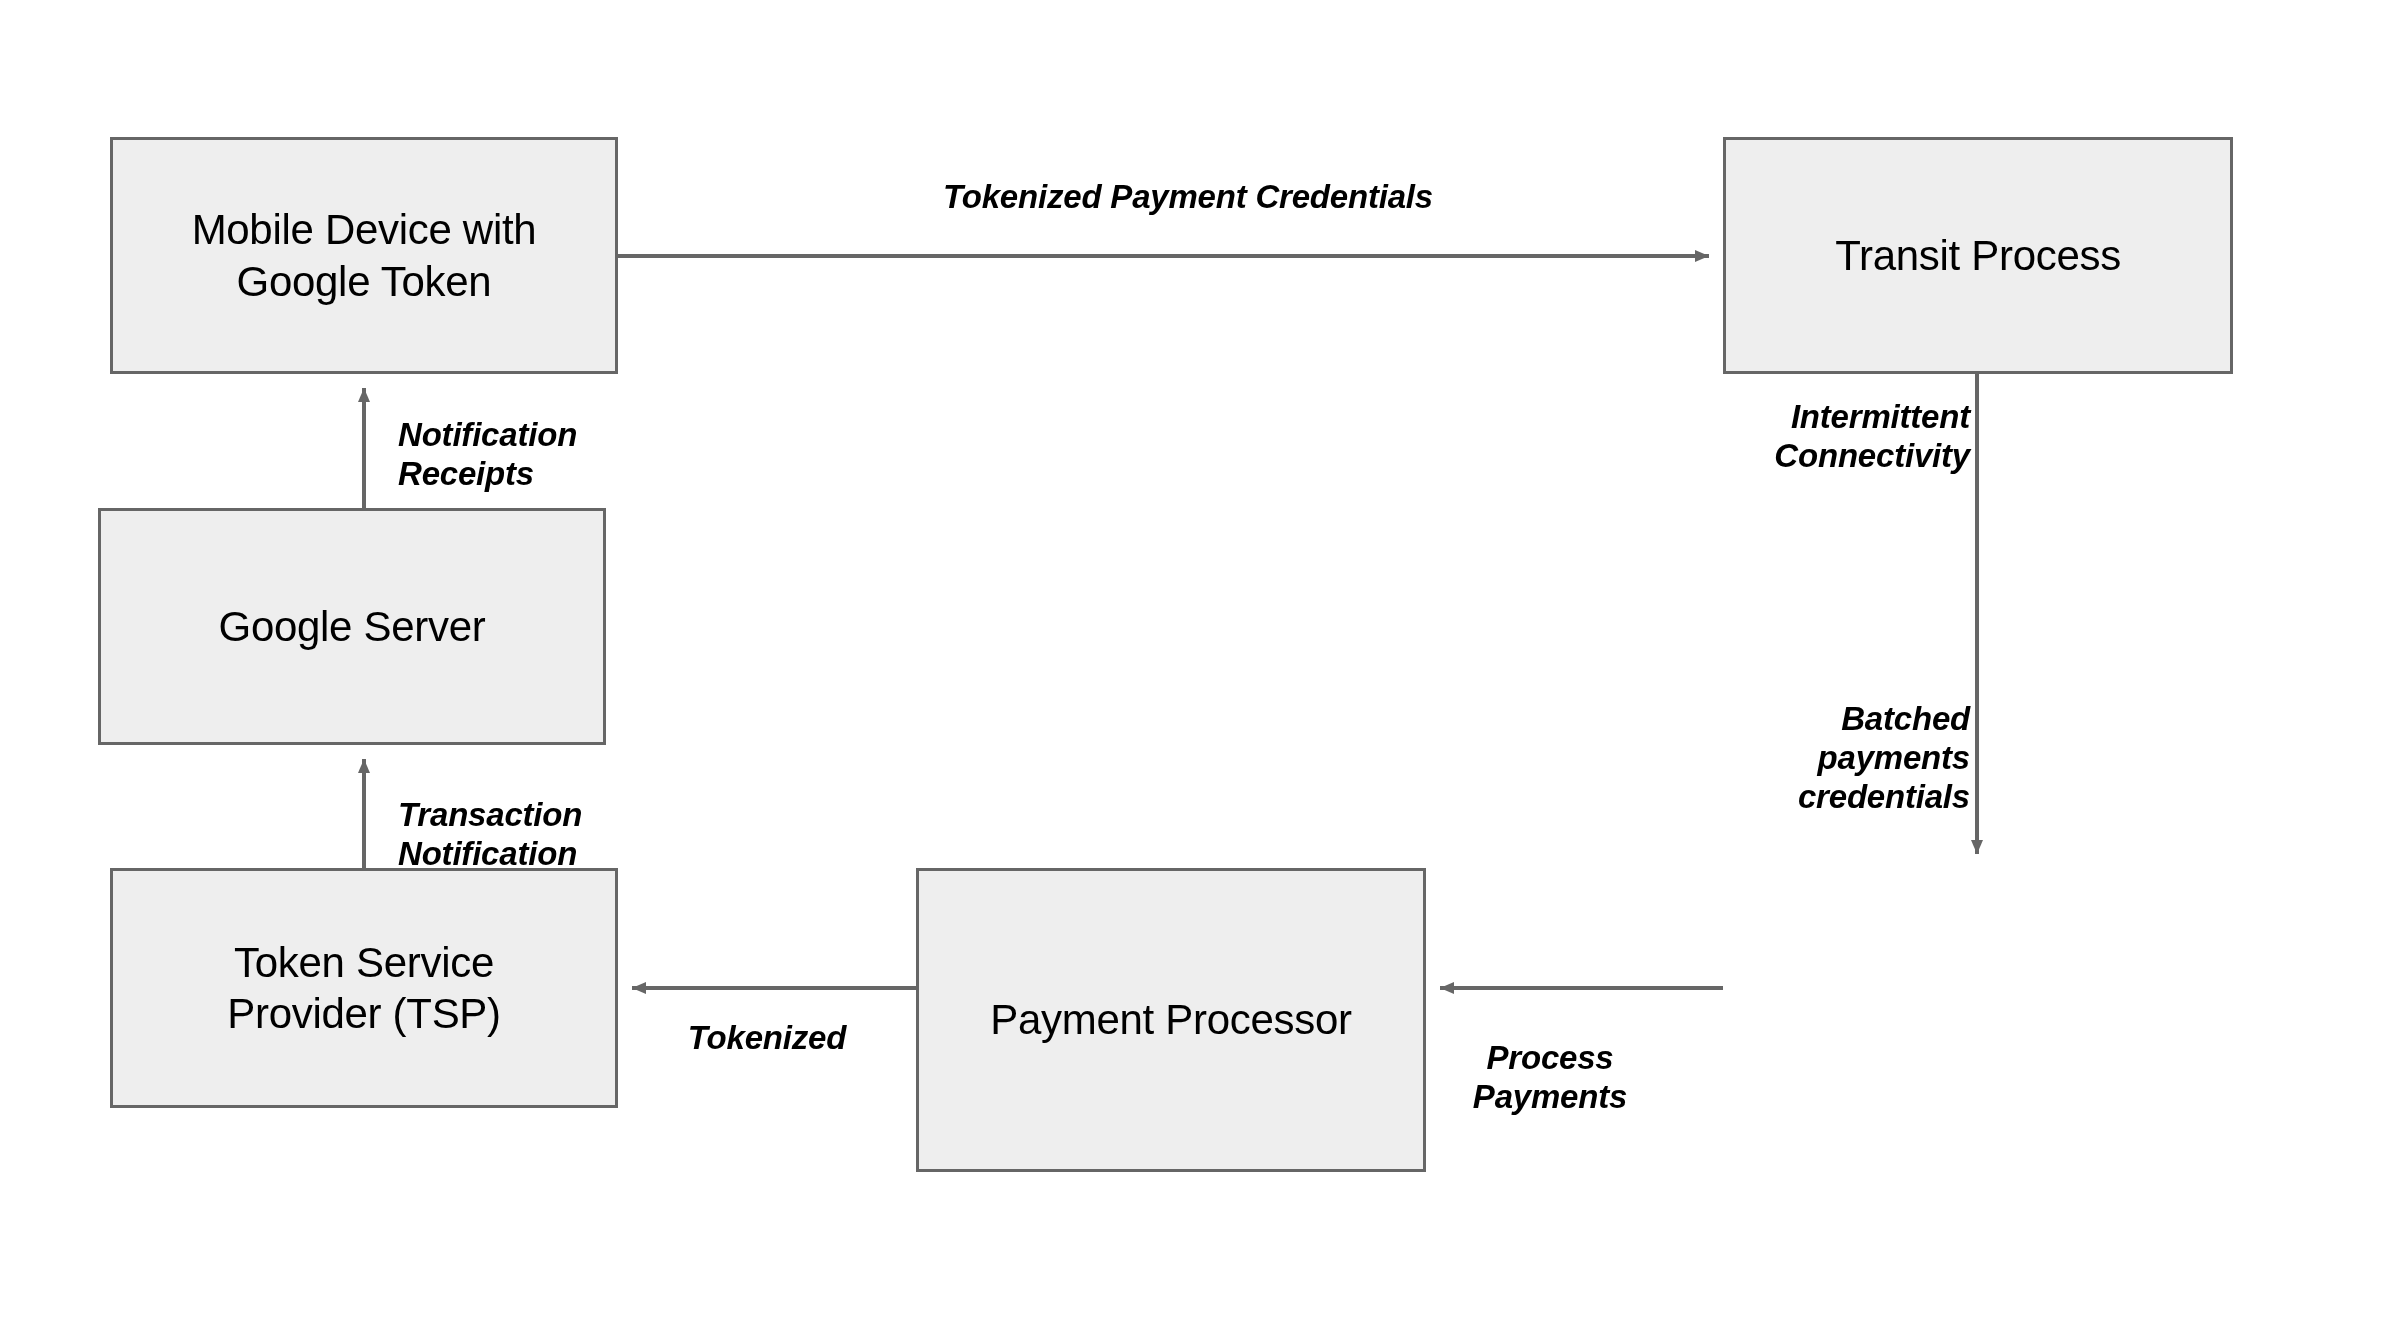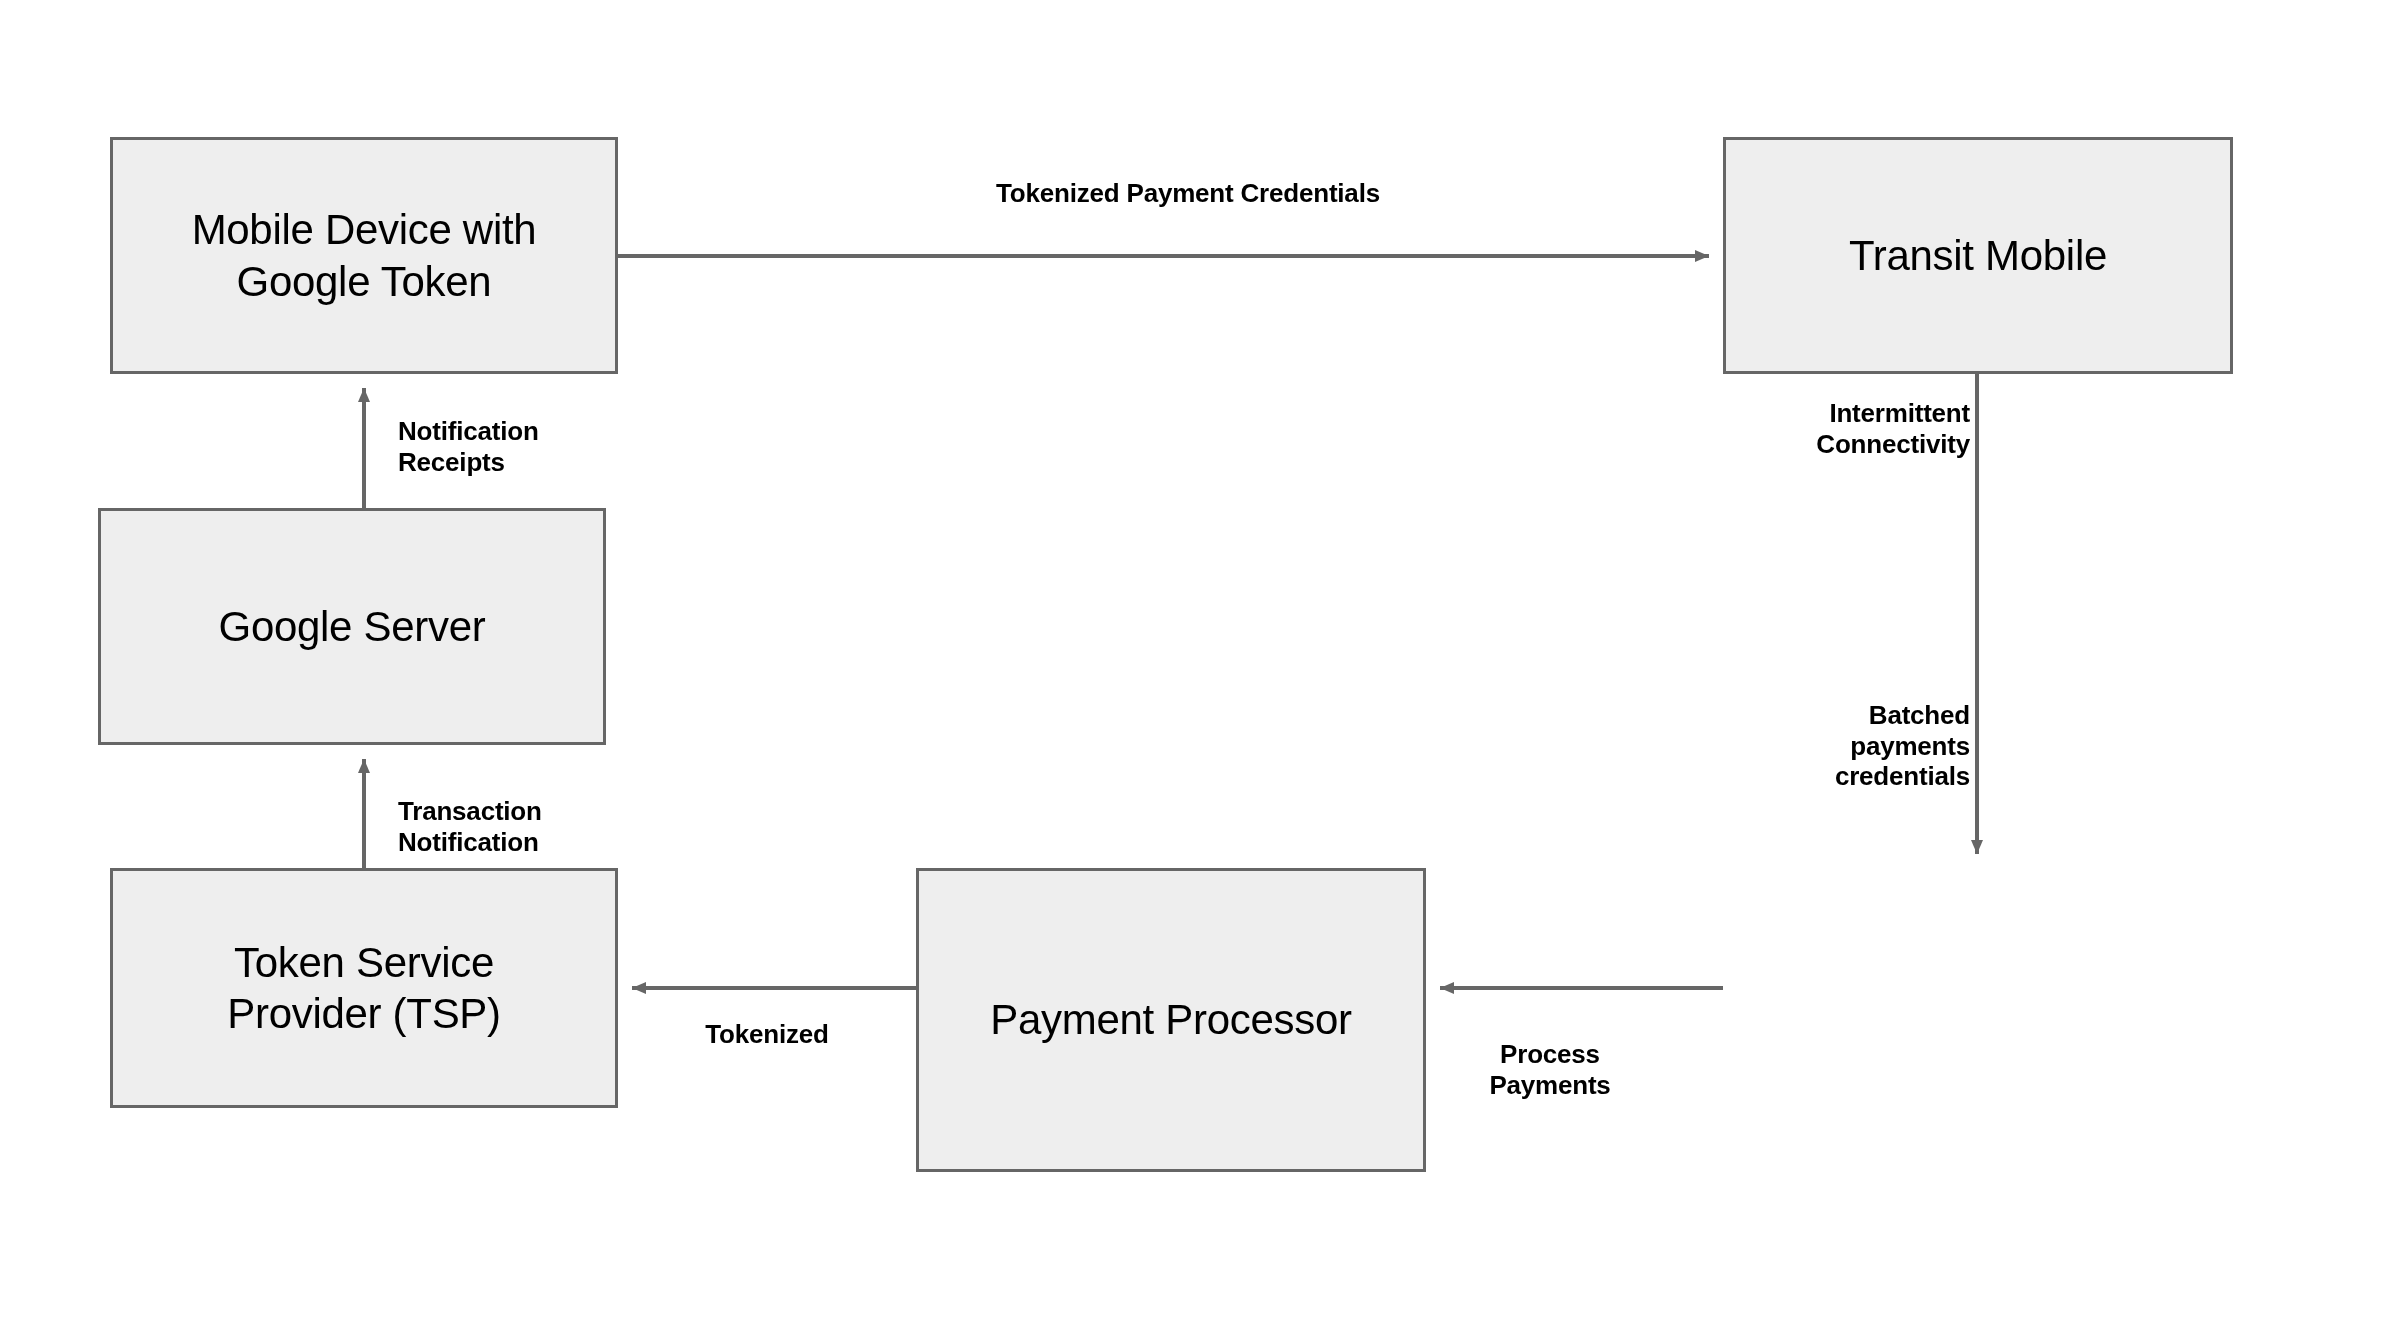--- a/index.html
+++ b/index.html
@@ -45,24 +45,25 @@
   .node-label {
     display: block;
     white-space: pre-line;
     padding: 0 10px;
   }
   .edge-label {
     position: absolute;
     color: #000000;
     font-family: "Liberation Sans", sans-serif;
     font-weight: bold;
-    font-size: 26px;
+    font-size: 33px;
     line-height: 1.18;
     white-space: pre-line;
     letter-spacing: -0.2px;
+    font-style: italic;
   }
   .lbl-left   { text-align: left; margin-top: 26px; }
   .lbl-center { text-align: center; }
   .lbl-right  { text-align: right; }
 </style>
 </head>
 <body>
 
 <div id="canvas">
 
@@ -106,21 +107,21 @@
       <line x1="364" y1="508" x2="364" y2="388" stroke="#666666" stroke-width="4" marker-end="url(#arrowUp)"></line>
     </g>
   </svg>
 
   <div class="node" style="left:110px; top:137px; width:508px; height:237px;">
     <span class="node-label">Mobile Device with
 Google Token</span>
   </div>
 
   <div class="node" style="left:1723px; top:137px; width:510px; height:237px;">
-    <span class="node-label">Transit Mobile</span>
+    <span class="node-label">Transit Process</span>
   </div>
 
   <div class="node" style="left:98px; top:508px; width:508px; height:237px;">
     <span class="node-label">Google Server</span>
   </div>
 
   <div class="node" style="left:110px; top:868px; width:508px; height:240px;">
     <span class="node-label">Token Service
 Provider (TSP)</span>
   </div>

